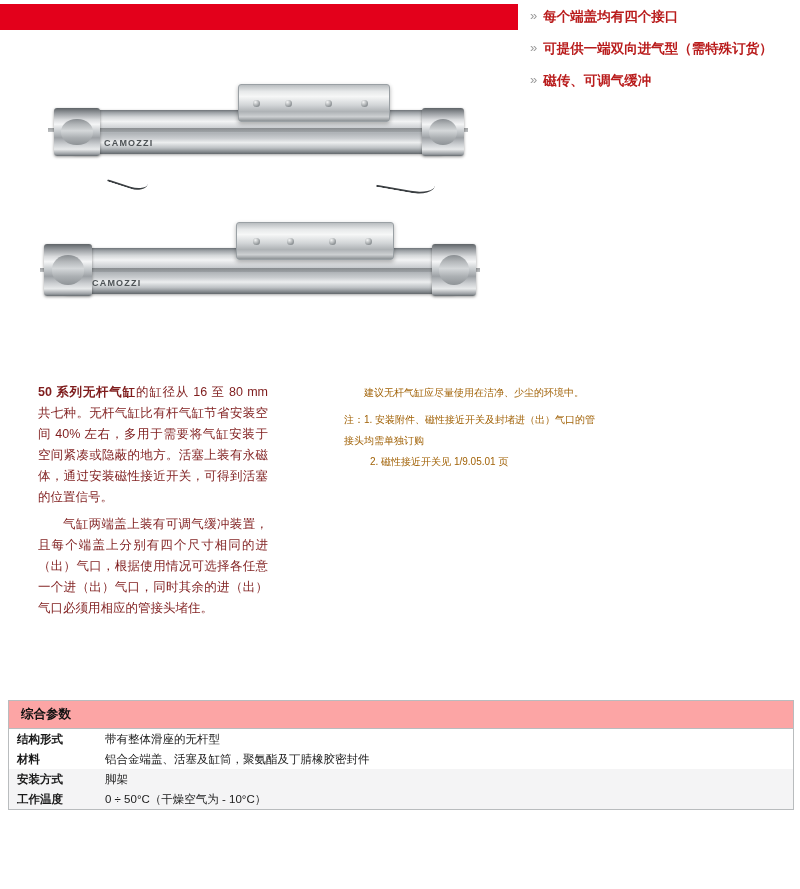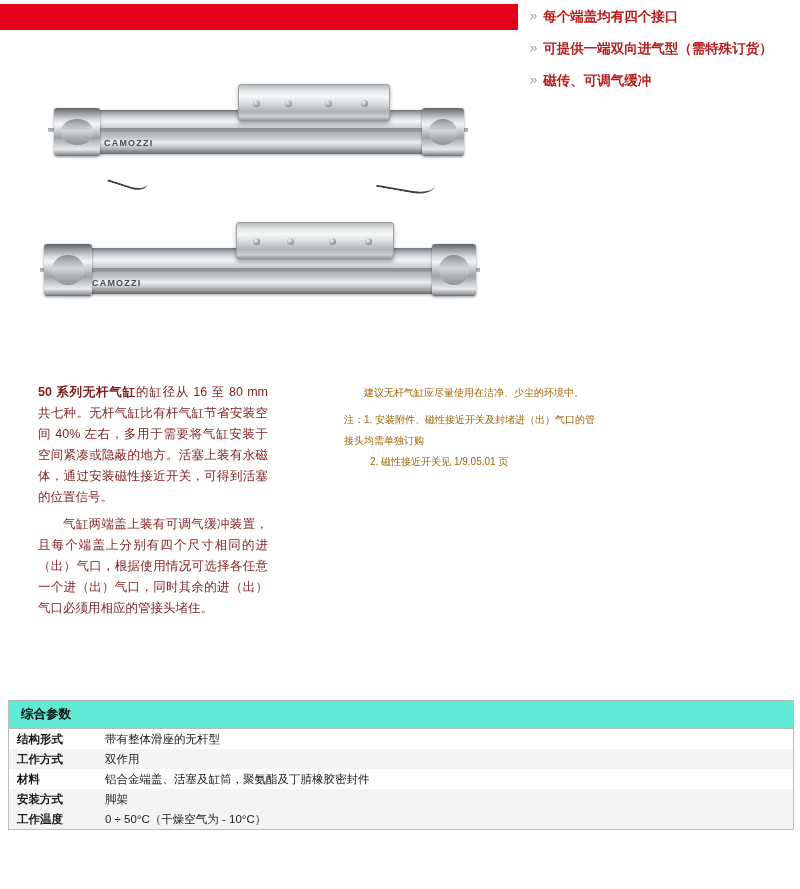--- a/index.html
+++ b/index.html
@@ -187,21 +187,21 @@
 
   
   .spec {
     position: absolute;
     left: 8px;
     top: 700px;
     width: 784px;
     border: 1px solid #b9bcbe;
   }
   .spec-header {
-    background: #5eead4;
+    background: #fca5a5;
     font-size: 12.5px;
     font-weight: bold;
     padding: 5px 0 5px 12px;
     color: #111;
     border-bottom: 1px solid #b9bcbe;
   }
   table.spec-table {
     width: 100%;
     border-collapse: collapse;
     font-size: 11.5px;
@@ -289,24 +289,20 @@
   </div>
 
   <div class="spec">
     <div class="spec-header">综合参数</div>
     <table class="spec-table">
       <tbody>
         <tr>
           <td class="k">结构形式</td>
           <td class="v">带有整体滑座的无杆型</td>
         </tr>
-        <tr class="alt">
-          <td class="k">工作方式</td>
-          <td class="v">双作用</td>
-        </tr>
         <tr>
           <td class="k">材料</td>
           <td class="v">铝合金端盖、活塞及缸筒，聚氨酯及丁腈橡胶密封件</td>
         </tr>
         <tr class="alt">
           <td class="k">安装方式</td>
           <td class="v">脚架</td>
         </tr>
         <tr class="alt">
           <td class="k">工作温度</td>

